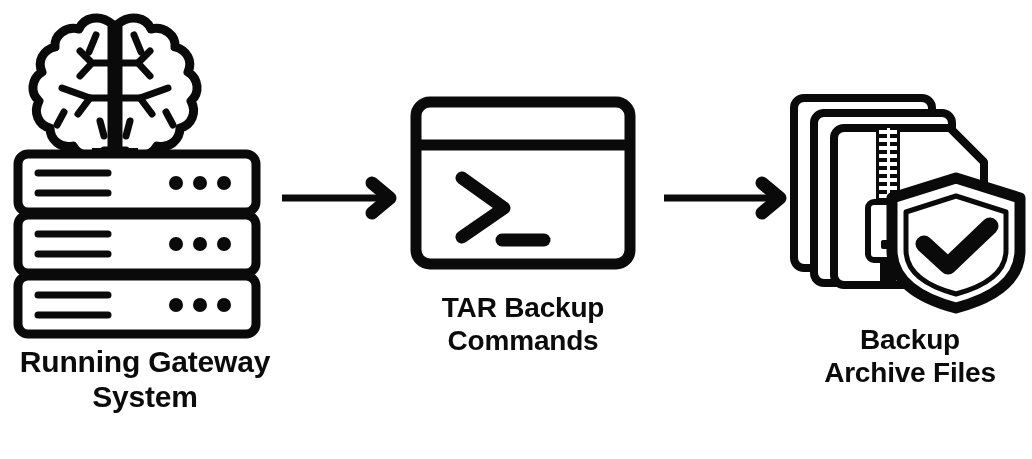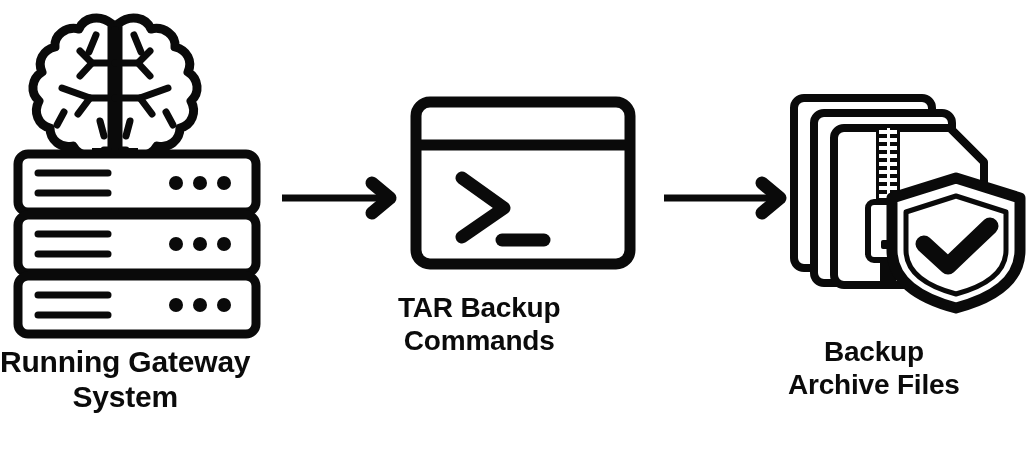--- a/index.html
+++ b/index.html
@@ -22,21 +22,21 @@
     left: 0;
     top: 0;
     width: 1032px;
     height: 459px;
   }
 
   .node {
     position: absolute;
     display: flex;
     flex-direction: column;
-    align-items: flex-start;
+    align-items: center;
   }
 
   .node-art {
     position: relative;
   }
 
   .node-label {
     text-align: center;
     font-family: "Liberation Sans", sans-serif;
     font-weight: 600;
@@ -67,21 +67,21 @@
     margin-top: 20px;
   }
 
   #node-archive {
     left: 788px;
     top: 80px;
     width: 244px;
   }
   #node-archive .node-label {
     font-size: 28px;
-    margin-top: 26px;
+    margin-top: 14px;
   }
 
   
   .connector {
     position: absolute;
   }
   #arrow-1 { left: 282px; top: 178px; }
   #arrow-2 { left: 664px; top: 178px; }
 
   svg { display: block; overflow: visible; }

